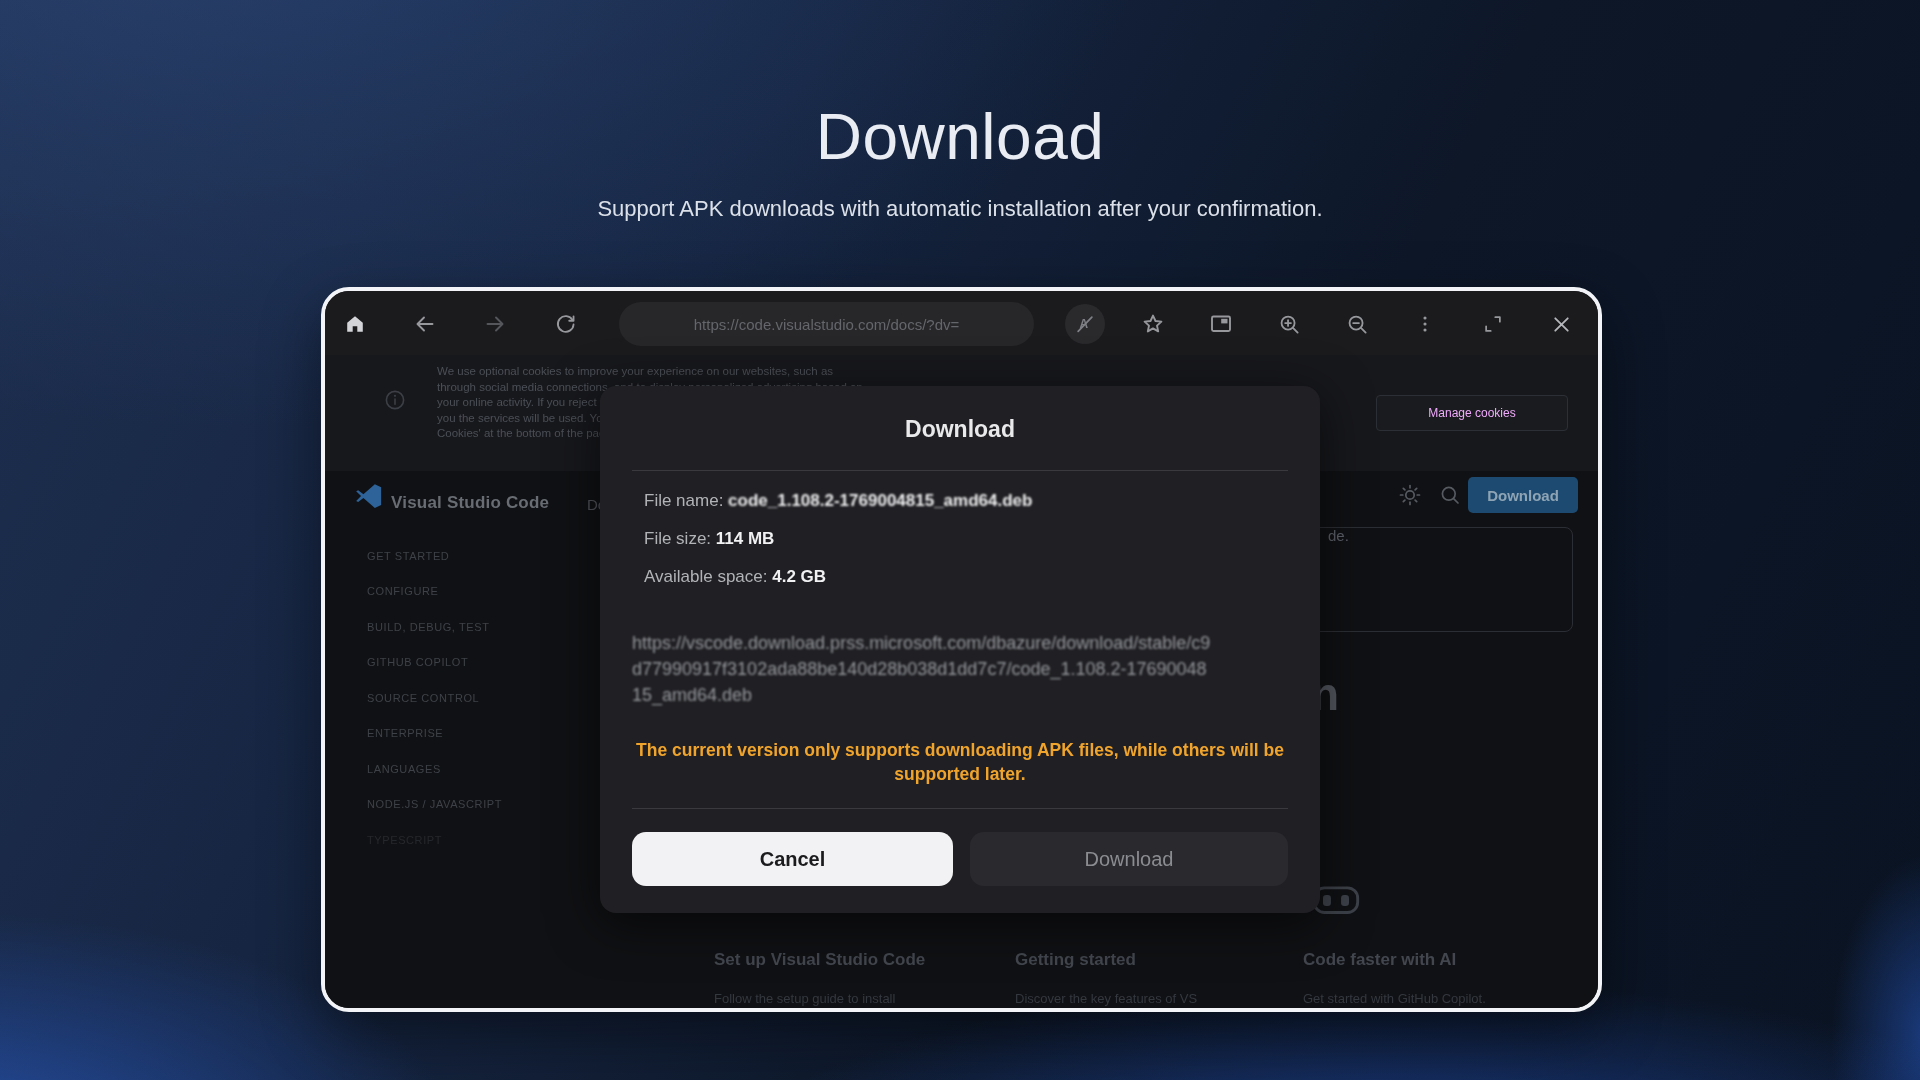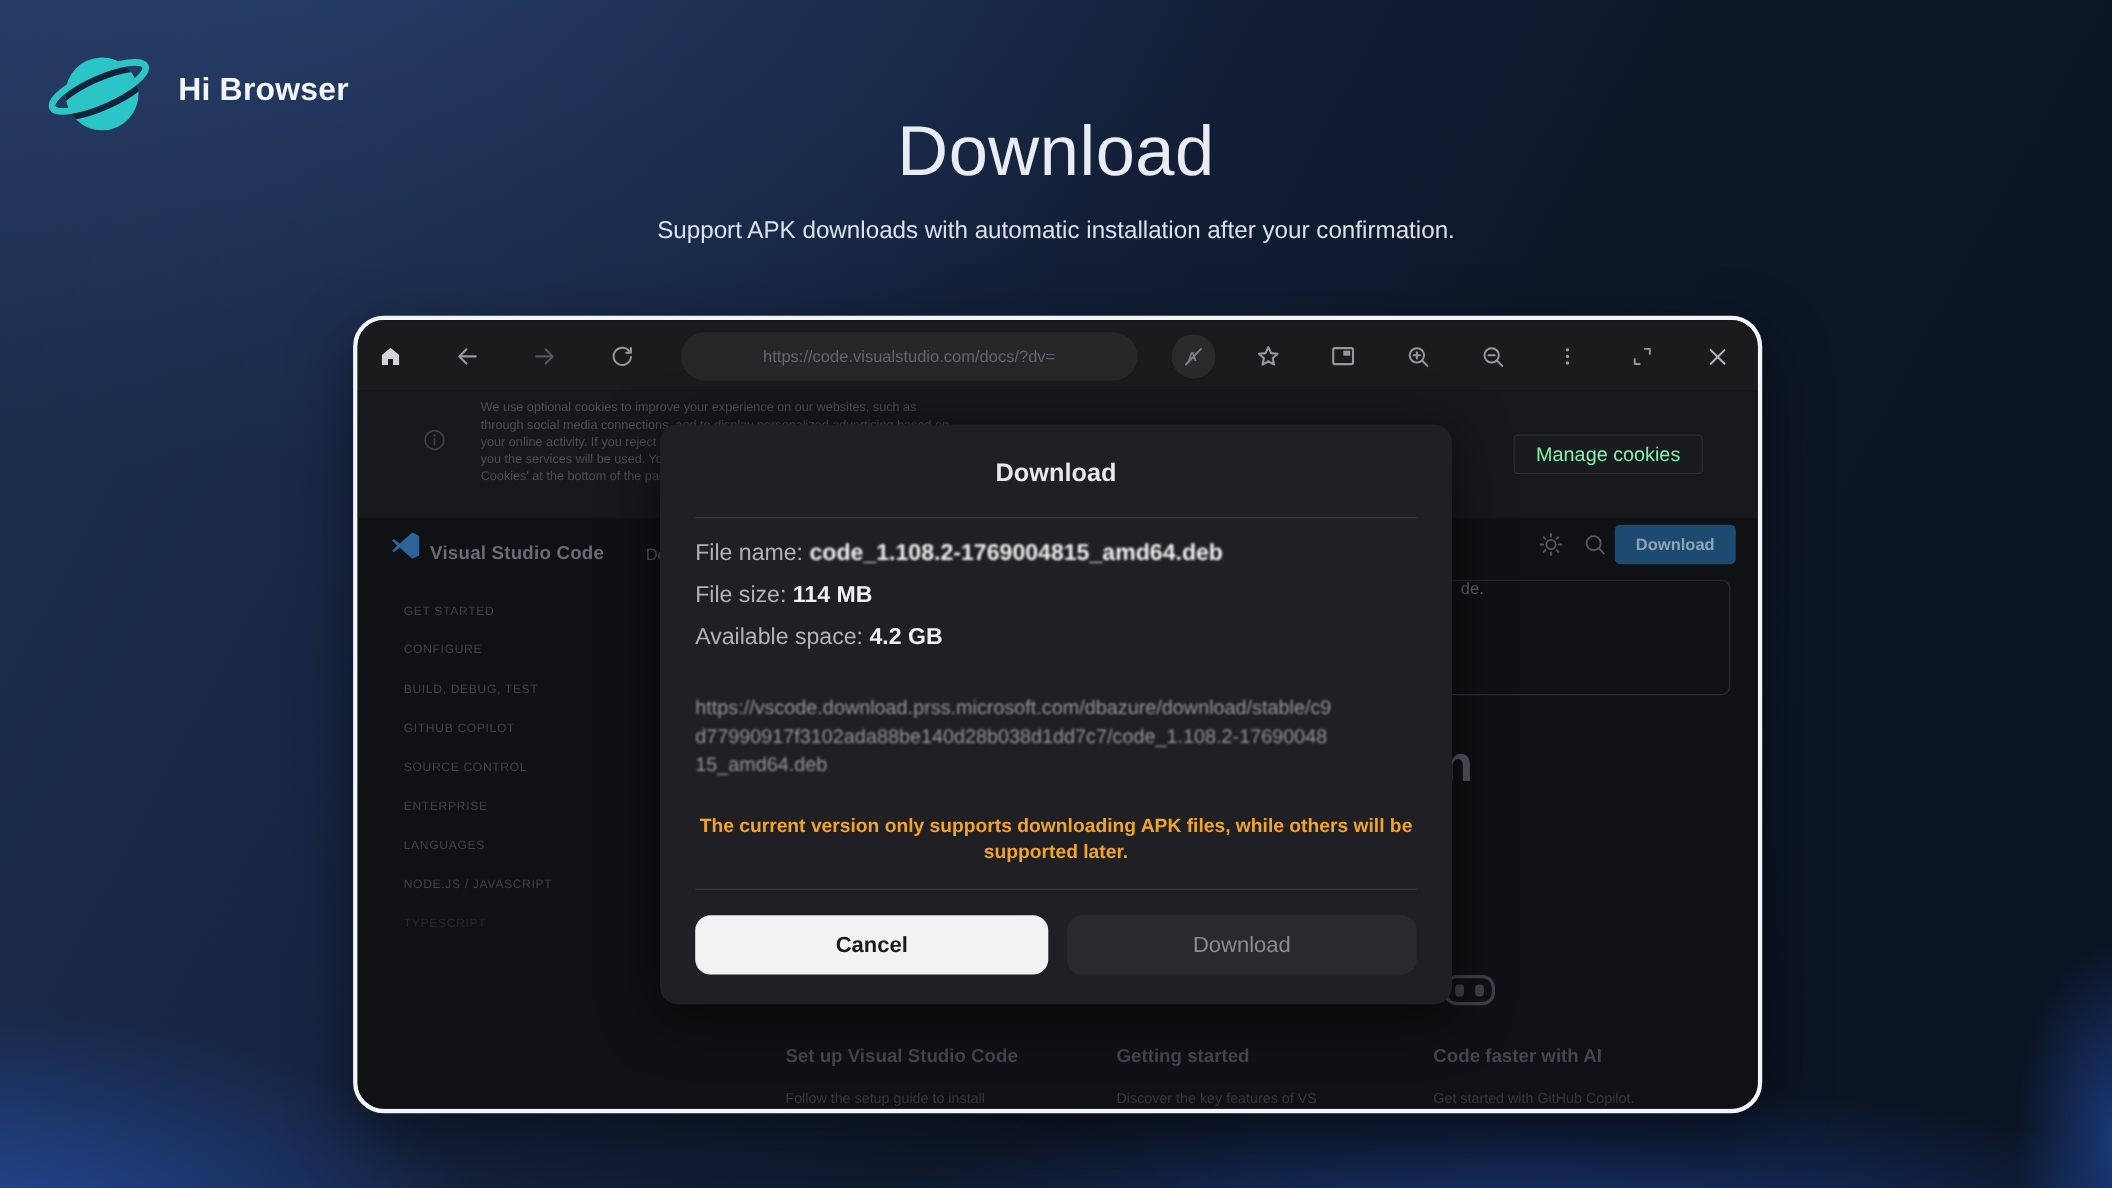--- a/index.html
+++ b/index.html
@@ -36,22 +36,22 @@
   .tbtn.circle { background:#2a2a2d; border-radius:50%; color:#7e8086; }
   .url-pill { margin-left:34px; width:415px; height:44px; flex:none; border-radius:22px; background:#27272a;
     display:flex; align-items:center; justify-content:center; }
   .url-text { font-size:15px; color:#64666b; filter:blur(.7px); white-space:nowrap; }
 
   
   .site { position:absolute; left:0; right:0; top:64px; bottom:0; background:#101114; filter:blur(.55px); }
   .cookie-strip { position:absolute; left:0; top:0; width:100%; height:116px; background:#17181c; }
   .info-ic { position:absolute; left:58px; top:33px; color:#3c3f45; }
   .cookie-text { position:absolute; left:112px; top:9px; width:436px; font-size:11.5px; line-height:15.5px; color:#4b4f56; }
-  .manage-btn { position:absolute; left:1051px; top:40px; width:172px; height:36px; border:1px solid #2c3036; border-radius:4px;
-    display:flex; align-items:center; justify-content:center; font-size:18px; color:#86efac; background:#1a1b1f; }
+  .manage-btn { position:absolute; left:1051px; top:40px; width:192px; height:36px; border:1px solid #2c3036; border-radius:4px;
+    display:flex; align-items:center; justify-content:center; font-size:12px; color:#f0abfc; background:#1a1b1f; }
   .site-header { position:absolute; left:0; top:116px; width:100%; height:70px; }
   .vsc-brand { position:absolute; left:66px; top:22px; font-size:17px; font-weight:600; color:#686c73; letter-spacing:.2px; }
   .vsc-docs { position:absolute; left:262px; top:25px; font-size:15px; color:#51545a; }
   .hd-ic { position:absolute; color:#565a61; }
   .site-dl-btn { position:absolute; left:1143px; top:6px; width:110px; height:36px; background:#1d4a70; border-radius:5px;
     display:flex; align-items:center; justify-content:center; font-size:15px; font-weight:600; color:#8ea4b4; }
   .sidebar { position:absolute; left:42px; top:183px; width:244px; }
   .side-row { height:35.5px; display:flex; align-items:center; justify-content:space-between; }
   .side-label { font-size:11px; letter-spacing:.6px; color:#3e4248; }
   .side-chev { color:#41454c; display:flex; }
@@ -62,51 +62,36 @@
   .copilot { position:absolute; left:985px; top:517px; color:#3d4149; }
   .card { position:absolute; width:280px; }
   .card-title { font-size:17px; font-weight:600; color:#42464e; }
   .card-sub { margin-top:21px; font-size:13px; color:#34383f; }
 
   
   .dialog { position:absolute; left:275px; top:95px; width:720px; height:527px; background:#202024; border-radius:16px;
     box-shadow:0 10px 50px rgba(0,0,0,.6); }
   .dlg-title { position:absolute; left:0; top:30px; width:100%; text-align:center; font-size:23px; font-weight:700; color:#e9e9eb; }
   .dlg-hr { position:absolute; left:32px; right:32px; height:1px; background:#3a3a3e; }
-  .dlg-row { position:absolute; left:32px; font-size:21px; color:#b1b3b7; white-space:nowrap; }
+  .dlg-row { position:absolute; left:44px; font-size:17px; color:#b1b3b7; white-space:nowrap; }
   .dlg-val { font-weight:700; color:#f1f1f3; }
   .soft { filter:blur(.8px); }
   .dlg-url { position:absolute; left:32px; top:244px; width:582px; font-size:18px; line-height:26px; color:#94969b;
     word-break:break-all; }
   .dlg-warning { position:absolute; left:30px; top:352px; width:660px; text-align:center;
     font-size:17.5px; font-weight:700; line-height:24px; color:#f0a42c; }
   .dlg-btn { position:absolute; top:446px; height:54px; border-radius:14px; display:flex; align-items:center; justify-content:center; }
   .btn-cancel { left:32px; width:321px; background:#f2f2f4; font-size:20px; font-weight:700; color:#1b1b1e; }
   .btn-download { left:370px; width:318px; background:#2a2a2e; font-size:20px; color:#8b8c91; }
 </style>
 </head>
 <body>
 
 <div class="stage">
 
-  <div class="brand-row">
-    <svg width="96" height="88" viewBox="0 0 110 100">
-      <defs>
-          <clipPath id="pc">
-            <circle cx="55" cy="54" r="38"></circle>
-          </clipPath>
-        </defs>
-      <g transform="rotate(-24 55 52)">
-        <circle cx="55" cy="54" r="38" fill="#2cc5c7"></circle>
-        <ellipse cx="55" cy="50" rx="53" ry="15" fill="none" stroke="#13233c" stroke-width="12" clip-path="url(#pc)"></ellipse>
-        <ellipse cx="55" cy="46" rx="53" ry="15" fill="none" stroke="#2cc5c7" stroke-width="7"></ellipse>
-      </g>
-    </svg>
-    <span class="brand-name">Hi Browser</span>
-  </div>
 
   <div class="hero-title">Download</div>
   <div class="hero-sub">Support APK downloads with automatic installation after your confirmation.</div>
 
   <div class="bwindow">
 
     <div class="toolbar">
       <div class="tgroup">
         <div class="tbtn bright">
           <svg width="22" height="22" viewBox="0 0 24 24">

